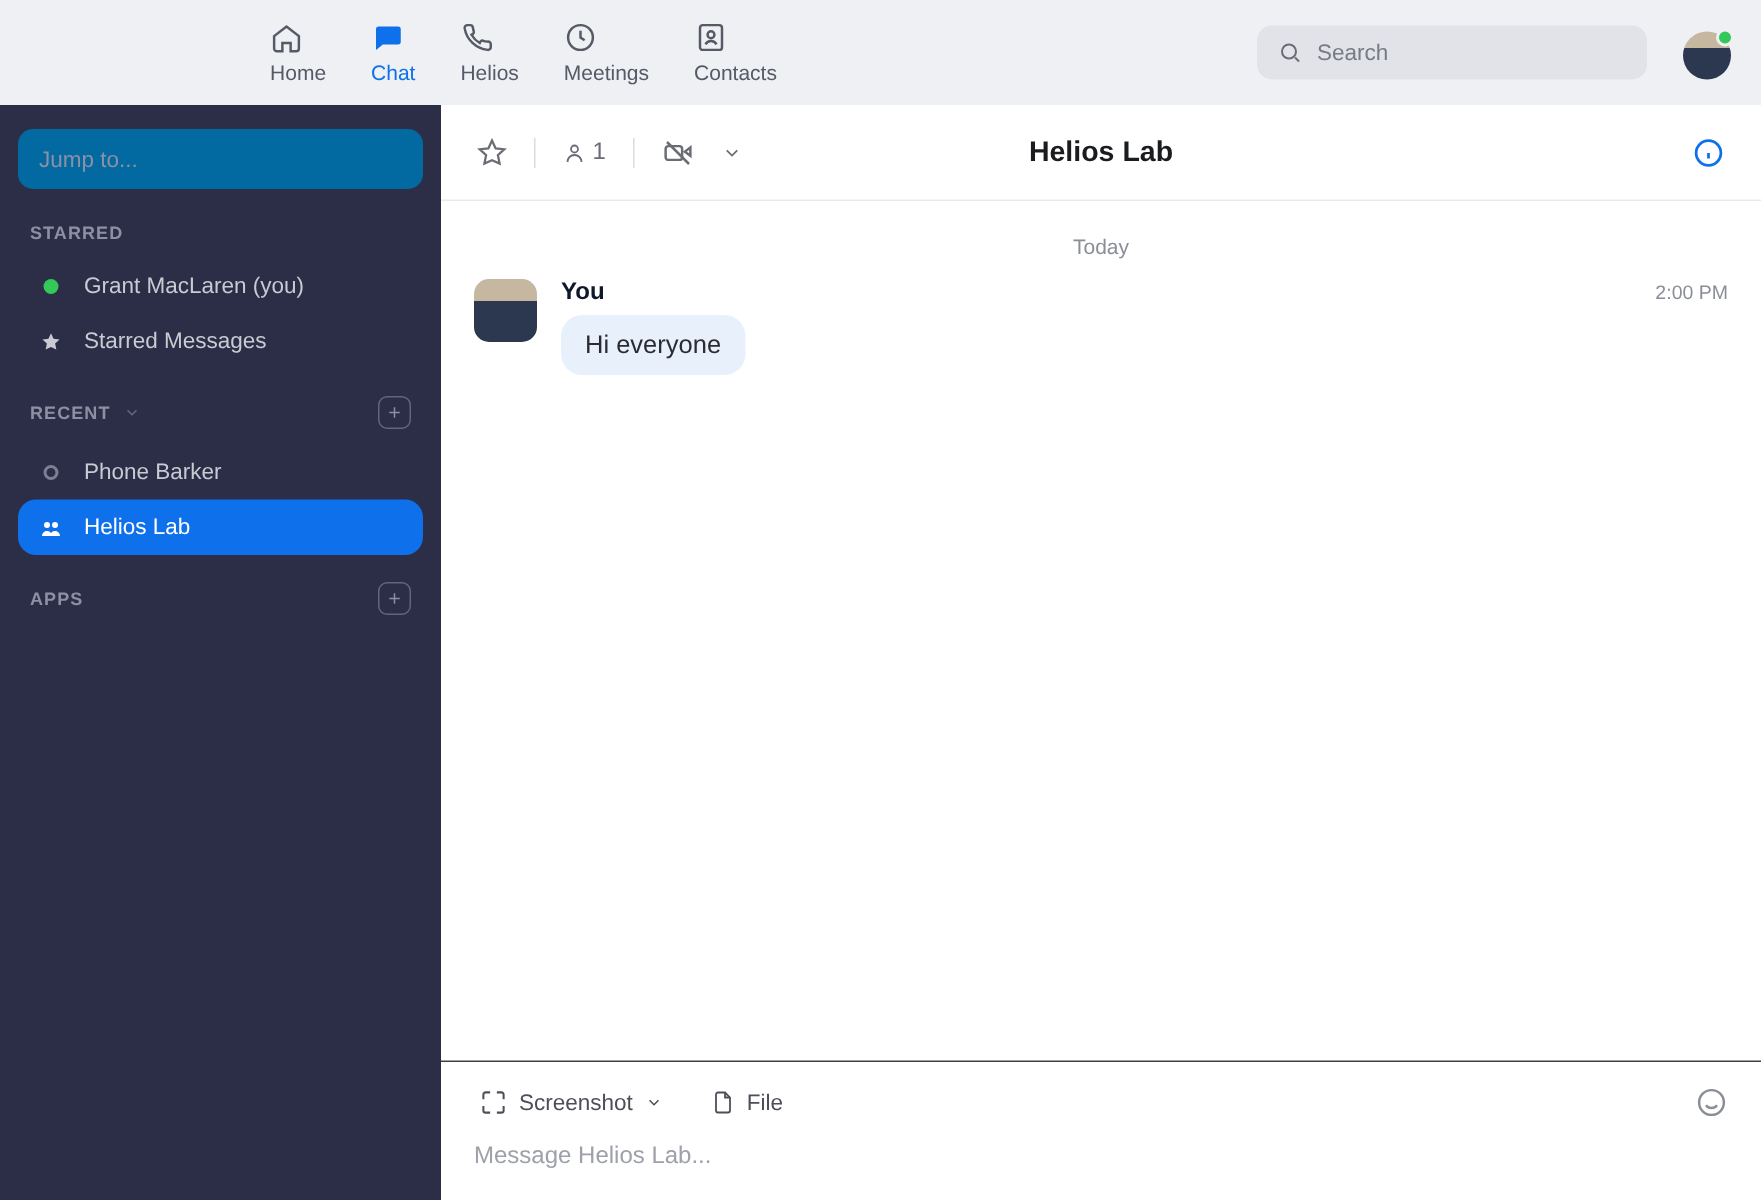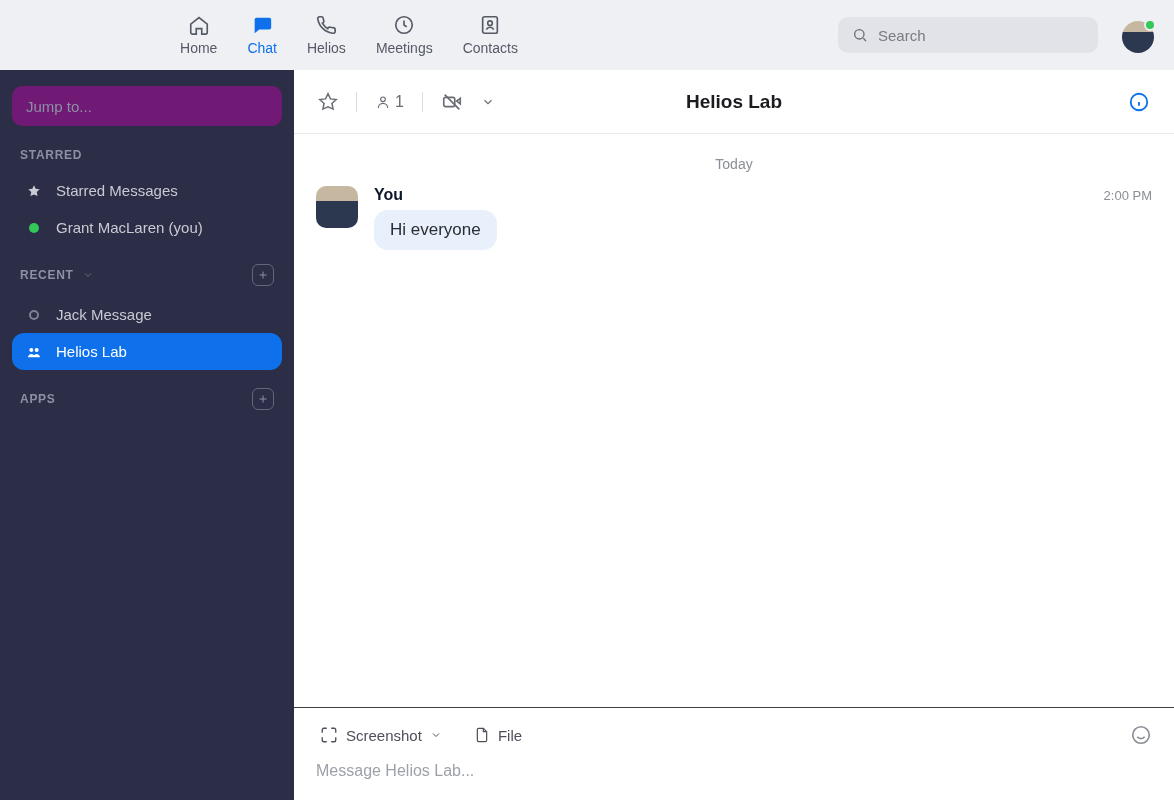--- a/index.html
+++ b/index.html
@@ -14,21 +14,21 @@
   padding: 0 20px;
 }
 .topbar-nav {
   display: flex;
   gap: 30px;
   margin: 0 auto;
 }
 .nav-item {
   display: flex;
   flex-direction: column;
-  align-items: center;
+  align-items: flex-start;
   gap: 4px;
   color: #555a66;
   font-size: 14px;
   cursor: pointer;
   user-select: none;
 }
 .nav-item.active { color: #0e71eb; }
 .nav-item svg { width: 22px; height: 22px; }
 .nav-item.active svg { color: #0e71eb; }
 
@@ -78,21 +78,21 @@
 
 .sidebar {
   position: absolute;
   left: 0; top: 70px;
   width: 294px; height: 730px;
   background: #2b2e46;
   color: #c9cad3;
   padding: 16px 12px;
 }
 .jump-box {
-  background: #701a75;
+  background: #0369a1;
   border-radius: 10px;
   height: 40px;
   display: flex;
   align-items: center;
   padding: 0 14px;
   margin-bottom: 22px;
 }
 .jump-box input {
   border: none;
   background: transparent;
@@ -302,51 +302,51 @@
 <div class="sidebar">
   <div class="jump-box">
     <input type="text" placeholder="Jump to..." style="">
   </div>
 
   <div class="section-label">
     <span>STARRED</span>
   </div>
   <div class="sidebar-item">
     <span class="lead-icon">
+        <span class="status-dot online"></span>
+      </span>
+    <span>Grant MacLaren (you)</span>
+  </div>
+  <div class="sidebar-item">
+    <span class="lead-icon">
       <svg width="14" height="14" viewBox="0 0 24 24" fill="currentColor">
           <path d="M12 2l2.9 6.3 6.9.7-5.1 4.7 1.4 6.8L12 17.8 5.9 20.5l1.4-6.8L2.2 9l6.9-.7z"></path>
         </svg>
     </span>
     <span>Starred Messages</span>
-  </div>
-  <div class="sidebar-item">
-    <span class="lead-icon">
-        <span class="status-dot online"></span>
-      </span>
-    <span>Grant MacLaren (you)</span>
   </div>
 
   <div class="section-label">
     <span>RECENT</span>
     <span class="chevron">
       <svg width="12" height="12" viewBox="0 0 24 24" fill="none" stroke="currentColor" stroke-width="2">
           <path d="M6 9l6 6 6-6"></path>
         </svg>
     </span>
     <span class="plus">
       <svg width="12" height="12" viewBox="0 0 24 24" fill="none" stroke="currentColor" stroke-width="2">
           <path d="M12 5v14M5 12h14"></path>
         </svg>
     </span>
   </div>
   <div class="sidebar-item">
     <span class="lead-icon">
         <span class="status-dot offline"></span>
       </span>
-    <span>Jack Message</span>
+    <span>Phone Barker</span>
   </div>
   <div class="sidebar-item active">
     <span class="lead-icon">
       <svg width="16" height="16" viewBox="0 0 24 24" fill="currentColor">
           <circle cx="8" cy="9" r="3"></circle>
           <circle cx="16" cy="9" r="3"></circle>
           <path d="M3 20c0-3 2.5-5 5-5s5 2 5 5H3zm8 0c0-3 2.5-5 5-5s5 2 5 5h-10z"></path>
         </svg>
     </span>
     <span>Helios Lab</span>

